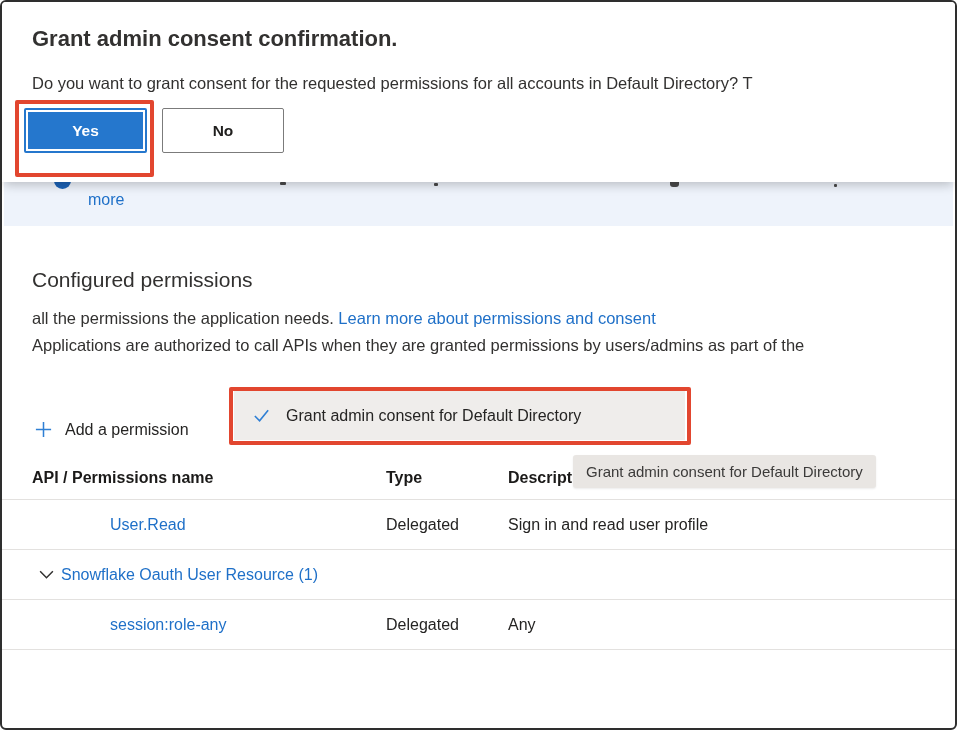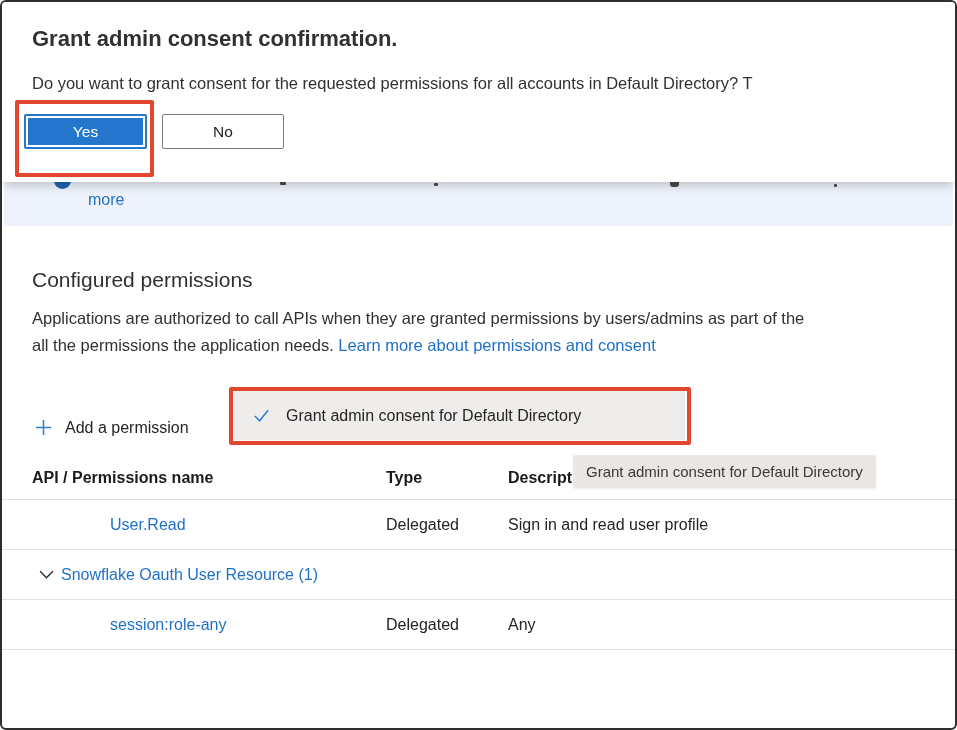--- a/index.html
+++ b/index.html
@@ -8,21 +8,21 @@
     background:#ffffff;border:2px solid #2e2e2e;border-radius:6px;overflow:hidden;
     font-family:"Liberation Sans", sans-serif;color:#252423;
   }
   
   .dialog{
     position:absolute;left:0;top:0;right:0;height:180px;background:#fff;z-index:3;
     box-shadow:0 5px 10px -2px rgba(0,0,0,.22);
   }
   .dialog-title{position:absolute;left:30px;top:24px;font-size:22px;font-weight:700;color:#323130;white-space:nowrap;}
   .dialog-msg{position:absolute;left:30px;top:72px;right:12px;font-size:16.5px;color:#323130;white-space:nowrap;overflow:hidden;}
-  .btn{position:absolute;top:112px;height:35px;box-sizing:border-box;font-size:15.5px;font-weight:400;
+  .btn{position:absolute;top:106px;height:45px;box-sizing:border-box;font-size:15.5px;font-weight:700;
        display:flex;align-items:center;justify-content:center;cursor:pointer;border-radius:2px;}
   .btn-yes{left:22px;width:123px;background:#2577cd;color:#fff;border:2px solid #2577cd;
            box-shadow:inset 0 0 0 2px #ffffff;}
   .btn-no{left:160px;width:122px;background:#ffffff;color:#201f1e;border:1px solid #7b7b7b;}
   
   .annot{position:absolute;border:4px solid #e2462f;border-radius:2px;box-sizing:border-box;z-index:10;pointer-events:none;}
   .annot-yes{left:13px;top:98px;width:139px;height:77px;}
   .annot-grant{left:-5px;top:-4px;width:462px;height:58px;}
   
   .banner{position:absolute;left:2px;right:2px;top:180px;height:44px;background:#eef3fb;overflow:hidden;z-index:1;}
@@ -33,21 +33,21 @@
   .frag2{left:430px;top:1px;width:4px;height:3px;}
   .frag3{left:666px;top:0;width:9px;height:5px;border-radius:0 0 3px 3px;}
   .frag4{left:830px;top:2px;width:3px;height:3px;}
   
   .cp-heading{position:absolute;left:30px;top:266px;font-size:21px;font-weight:400;color:#323130;white-space:nowrap;}
   .cp-desc{position:absolute;left:30px;top:303px;right:0;font-size:16.5px;color:#323130;line-height:27px;}
   .cp-desc .line{white-space:nowrap;overflow:hidden;}
   a.link{color:#1f70c8;text-decoration:none;cursor:pointer;}
   
   .toolbar{position:absolute;left:0;top:389px;right:0;height:50px;z-index:2;}
-  .tb-add{position:absolute;left:26px;top:12px;height:49px;display:flex;align-items:center;gap:12px;
+  .tb-add{position:absolute;left:26px;top:0;height:49px;display:flex;align-items:flex-end;gap:12px;
           background:transparent;border:none;cursor:pointer;font-size:16px;color:#252423;}
   .tb-grant{position:absolute;left:232px;top:0;width:451px;height:49px;background:#efedeb;border:none;cursor:pointer;
             display:flex;align-items:center;gap:15px;padding:0 0 0 18px;box-sizing:border-box;
             font-size:16px;color:#252423;}
   .icon16{width:19px;height:19px;display:inline-block;flex:0 0 auto;}
   
   .tooltip{position:absolute;left:571px;top:453px;height:33px;z-index:6;background:#e9e6e3;border-radius:3px;
            display:flex;align-items:center;padding:0 13px;font-size:15px;color:#3b3a39;white-space:nowrap;
            box-shadow:0 1px 2px rgba(0,0,0,.08);}
   
@@ -81,22 +81,22 @@
     <div class="dialog-title">Grant admin consent confirmation.</div>
     <div class="dialog-msg">Do you want to grant consent for the requested permissions for all accounts in Default Directory? T</div>
     <button class="btn btn-yes">Yes</button>
     <button class="btn btn-no">No</button>
     <div class="annot annot-yes"></div>
   </div>
 
   <div class="cp-heading">Configured permissions</div>
 
   <div class="cp-desc">
+    <div class="line"><span>all the permissions the application needs. </span><a class="link">Learn more about permissions and consent</a></div>
     <div class="line">Applications are authorized to call APIs when they are granted permissions by users/admins as part of the</div>
-    <div class="line"><span>all the permissions the application needs. </span><a class="link">Learn more about permissions and consent</a></div>
   </div>
 
   <div class="toolbar">
     <button class="tb-add">
       <span class="icon16">
         <svg viewBox="0 0 20 20">
             <path d="M10 2v16M2 10h16" stroke="#2f7fd4" stroke-width="1.6" fill="none"></path>
           </svg>
       </span>
       <span>Add a permission</span>

